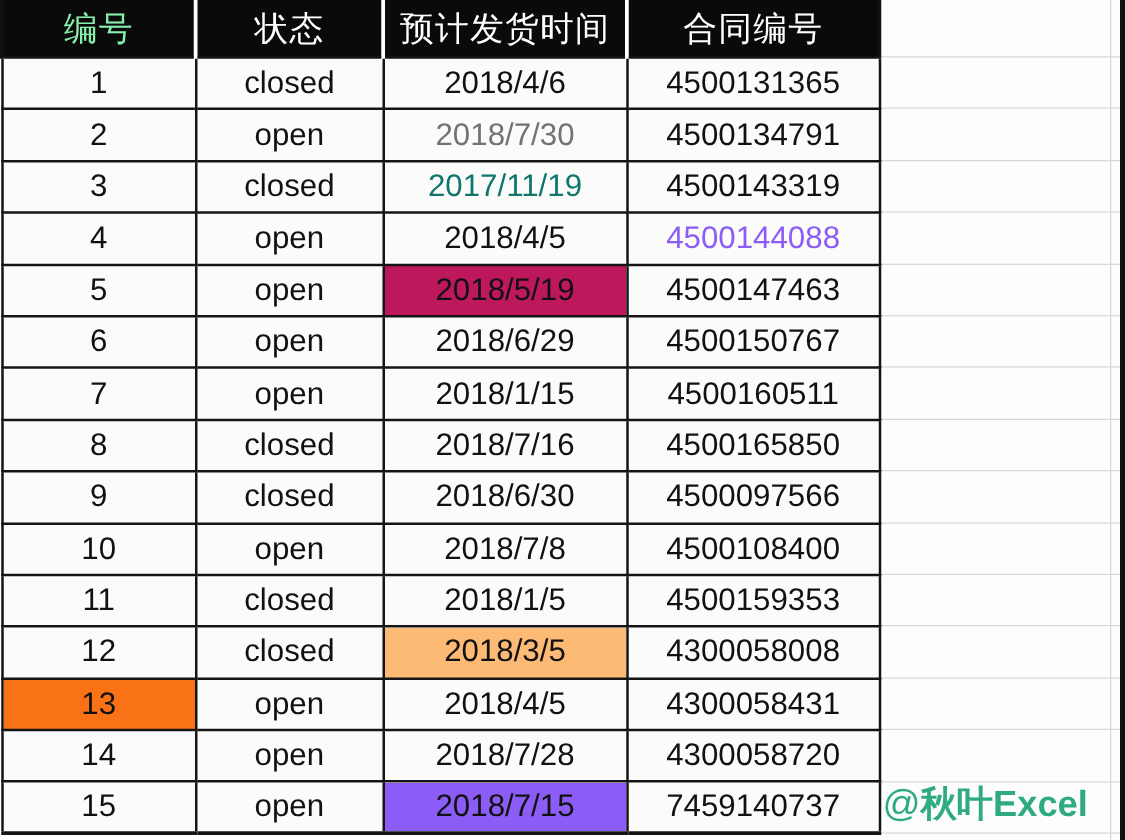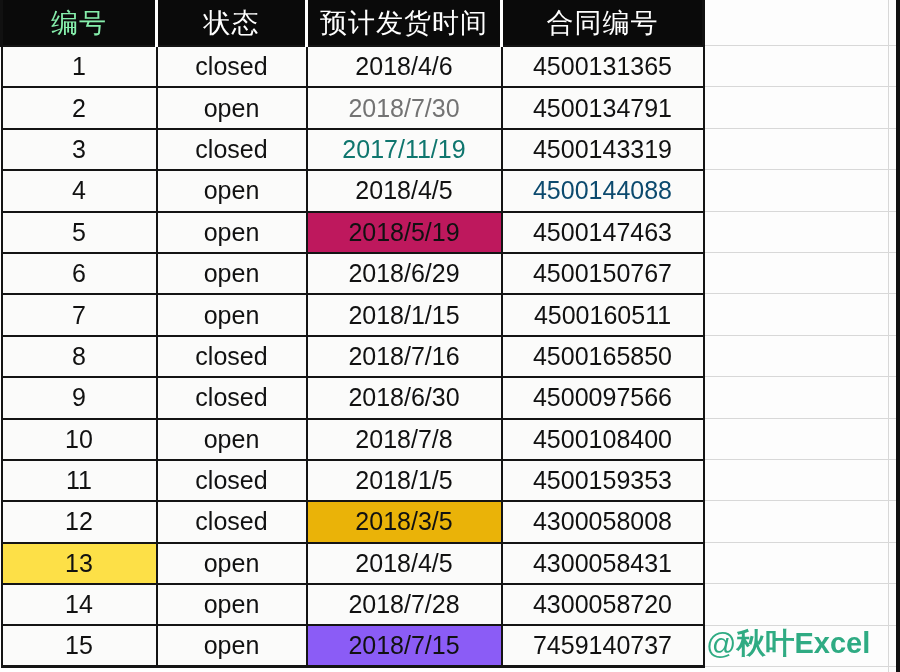--- a/index.html
+++ b/index.html
@@ -180,21 +180,21 @@
         <tr>
           <td style="background: rgb(251, 251, 250); color: rgb(17, 17, 17);">3</td>
           <td style="background: rgb(251, 251, 250); color: rgb(17, 17, 17);">closed</td>
           <td style="background: rgb(251, 251, 250); color: #0f766e;">2017/11/19</td>
           <td style="background: rgb(251, 251, 250); color: rgb(17, 17, 17);">4500143319</td>
         </tr>
         <tr>
           <td style="background: rgb(251, 251, 250); color: rgb(17, 17, 17);">4</td>
           <td style="background: rgb(251, 251, 250); color: rgb(17, 17, 17);">open</td>
           <td style="background: rgb(251, 251, 250); color: rgb(17, 17, 17);">2018/4/5</td>
-          <td style="background: rgb(251, 251, 250); color: #0c4a6e;">4500144088</td>
+          <td style="background: rgb(251, 251, 250); color: #8b5cf6;">4500144088</td>
         </tr>
         <tr>
           <td style="background: rgb(251, 251, 250); color: rgb(17, 17, 17);">5</td>
           <td style="background: rgb(251, 251, 250); color: rgb(17, 17, 17);">open</td>
           <td style="background: #be185d; color: rgb(17, 17, 17);">2018/5/19</td>
           <td style="background: rgb(251, 251, 250); color: rgb(17, 17, 17);">4500147463</td>
         </tr>
         <tr>
           <td style="background: rgb(251, 251, 250); color: rgb(17, 17, 17);">6</td>
           <td style="background: rgb(251, 251, 250); color: rgb(17, 17, 17);">open</td>
@@ -227,25 +227,25 @@
         </tr>
         <tr>
           <td style="background: rgb(251, 251, 250); color: rgb(17, 17, 17);">11</td>
           <td style="background: rgb(251, 251, 250); color: rgb(17, 17, 17);">closed</td>
           <td style="background: rgb(251, 251, 250); color: rgb(17, 17, 17);">2018/1/5</td>
           <td style="background: rgb(251, 251, 250); color: rgb(17, 17, 17);">4500159353</td>
         </tr>
         <tr>
           <td style="background: rgb(251, 251, 250); color: rgb(17, 17, 17);">12</td>
           <td style="background: rgb(251, 251, 250); color: rgb(17, 17, 17);">closed</td>
-          <td style="background: #eab308; color: rgb(17, 17, 17); text-align: center;">2018/3/5</td>
+          <td style="background: #fdba74; color: rgb(17, 17, 17); text-align: center;">2018/3/5</td>
           <td style="background: rgb(251, 251, 250); color: rgb(17, 17, 17);">4300058008</td>
         </tr>
         <tr>
-          <td style="background: #fde047; color: rgb(17, 17, 17); margin-top: 22px;">13</td>
+          <td style="background: #f97316; color: rgb(17, 17, 17); margin-top: 22px;">13</td>
           <td style="background: rgb(251, 251, 250); color: rgb(17, 17, 17);">open</td>
           <td style="background: rgb(251, 251, 250); color: rgb(17, 17, 17);">2018/4/5</td>
           <td style="background: rgb(251, 251, 250); color: rgb(17, 17, 17);">4300058431</td>
         </tr>
         <tr>
           <td style="background: rgb(251, 251, 250); color: rgb(17, 17, 17);">14</td>
           <td style="background: rgb(251, 251, 250); color: rgb(17, 17, 17);">open</td>
           <td style="background: rgb(251, 251, 250); color: rgb(17, 17, 17);">2018/7/28</td>
           <td style="background: rgb(251, 251, 250); color: rgb(17, 17, 17);">4300058720</td>
         </tr>

